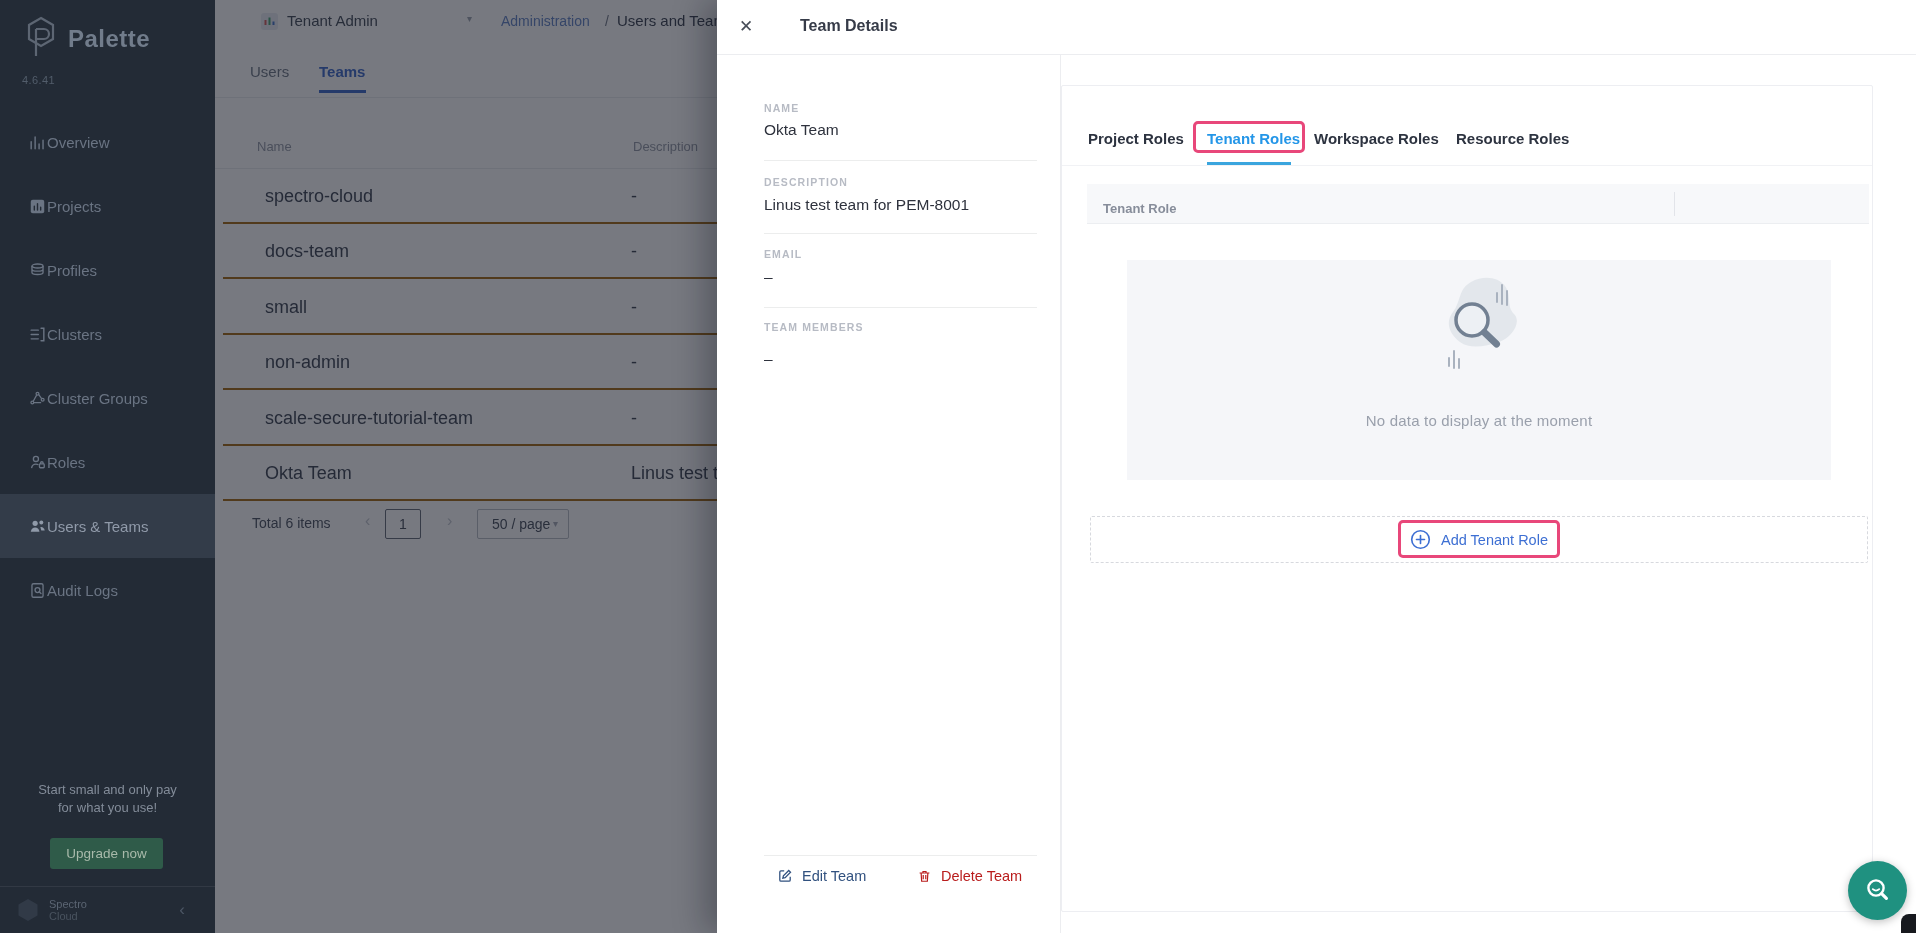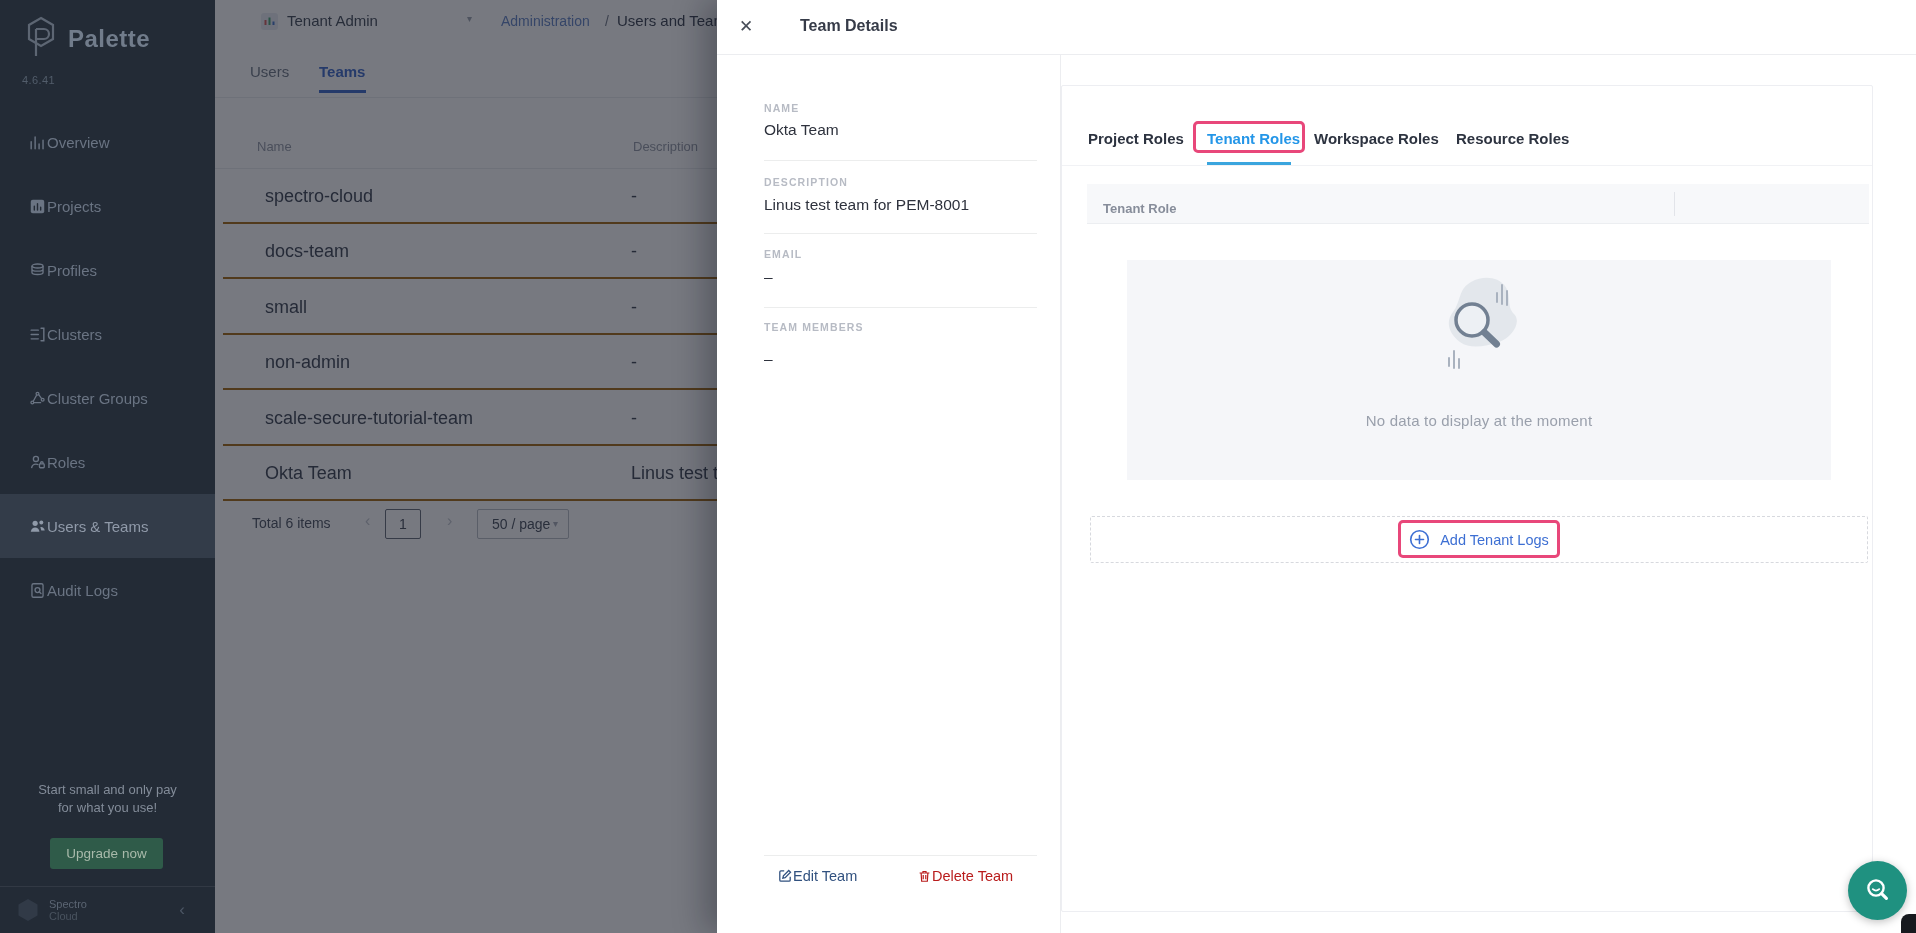--- a/index.html
+++ b/index.html
@@ -62,21 +62,21 @@
   .drawer { position:absolute; left:717px; top:0; width:1199px; height:933px; background:#fff; z-index:10;
             box-shadow:-12px 0 30px rgba(10,14,22,.30); }
   .drawer-header { position:absolute; top:0; left:0; right:0; height:55px; border-bottom:1px solid #ecedf0; background:#fff; }
   .drawer-close { position:absolute; left:22px; top:16px; font-size:17px; color:#484e59; cursor:pointer; }
   .drawer-title { position:absolute; left:83px; top:17px; font-size:16px; font-weight:600; color:#363b48; }
   .col-divider { position:absolute; left:343px; top:55px; bottom:0; width:1px; background:#ecedf0; }
   .f-label { position:absolute; left:47px; font-size:10.5px; font-weight:600; letter-spacing:1.1px; color:#b7bbc4; }
   .f-value { position:absolute; left:47px; font-size:15.5px; color:#2e323d; }
   .f-div   { position:absolute; left:47px; width:273px; height:1px; background:#eceded; }
   .foot-div { position:absolute; left:47px; top:855px; width:273px; height:1px; background:#eceded; }
-  .foot-btn { position:absolute; top:868px; display:flex; 
+  .foot-btn { position:absolute; top:868px; display:flex; gap:9px;
               font-size:14.5px; font-weight:500; cursor:pointer; background:none; border:none;
               font-family:"Liberation Sans", sans-serif; }
   .edit-btn { left:60px; color:#31517f; }
   .delete-btn { left:200px; color:#b91c1c; }
 
   .role-card { position:absolute; left:344px; top:85px; width:812px; height:827px;
                border:1px solid #edeef2; border-radius:2px; background:#fff; }
   .role-tab { position:absolute; top:44px; font-size:15px; font-weight:600; color:#2d3340;
               white-space:nowrap; cursor:pointer; }
   .role-tab.active { color:#2496e8; }
@@ -318,21 +318,21 @@
           <path d="M75.5 56.5l12 11.5" stroke="#728092" stroke-width="7" stroke-linecap="round"></path>
         </svg>
         <div class="empty-text">No data to display at the moment</div>
       </div>
 
       <div class="add-row">
         <svg width="21" height="21" viewBox="0 0 22 22" fill="none" stroke="currentColor" stroke-width="1.7">
             <circle cx="11" cy="11" r="9.2"></circle>
             <path d="M11 6.8v8.4M6.8 11h8.4" stroke-linecap="round"></path>
           </svg>
-        <span>Add Tenant Logs</span>
+        <span>Add Tenant Role</span>
       </div>
     </div>
   </section>
 
   <div class="anno anno-tab"></div>
   <div class="anno anno-add"></div>
 
   <div class="fab">
     <svg width="32" height="32" viewBox="0 0 32 32" fill="none">
       <circle cx="14" cy="13" r="7.6" stroke="#ffffff" stroke-width="2.4"></circle>

